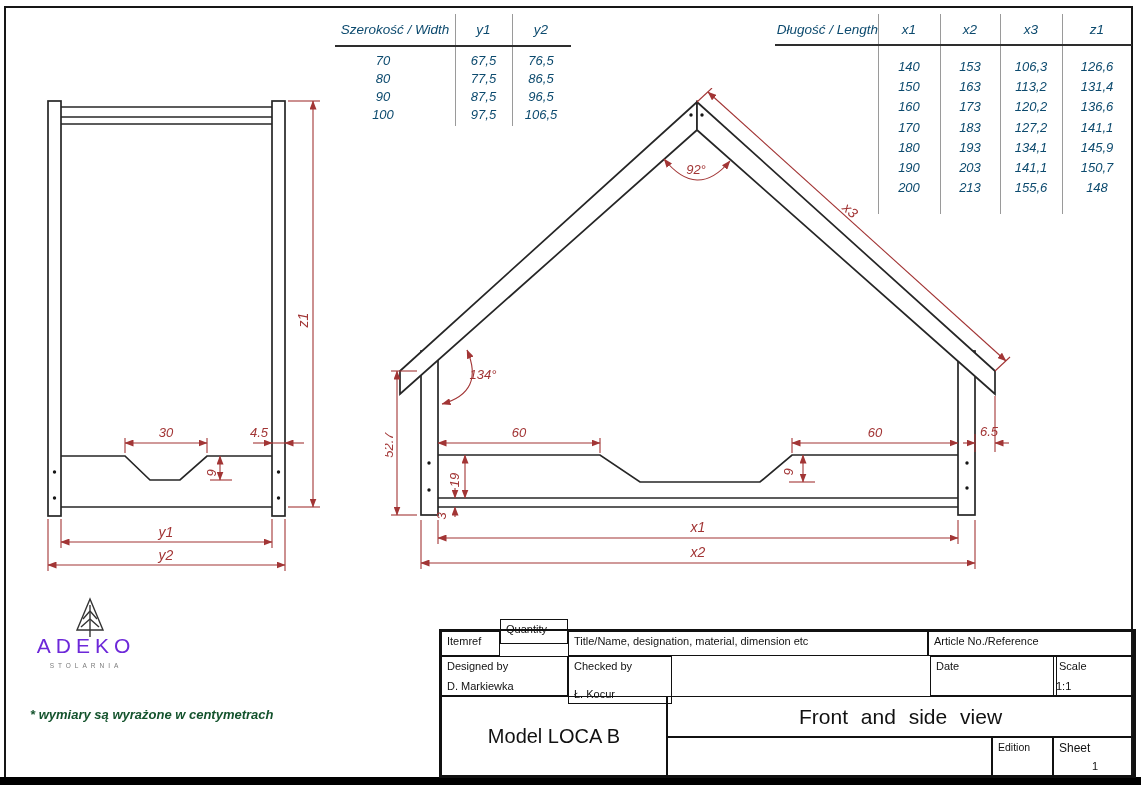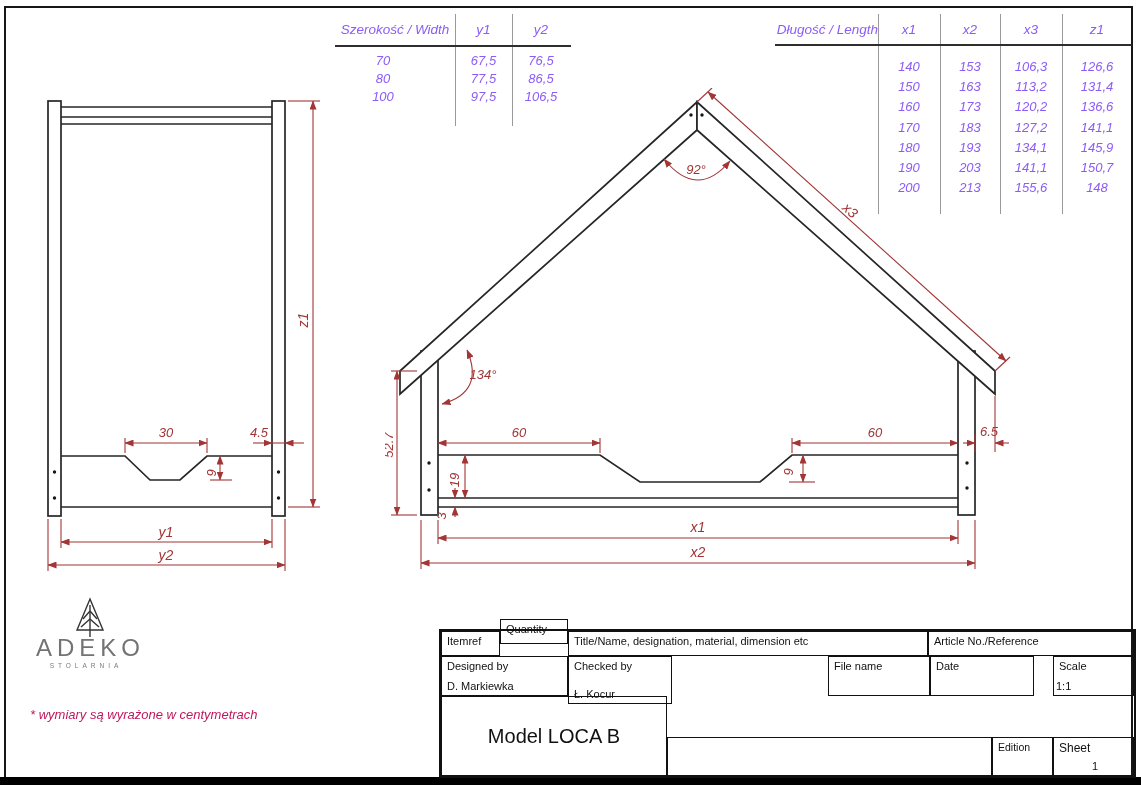--- a/index.html
+++ b/index.html
@@ -3,21 +3,21 @@
 <meta charset="utf-8">
 <style>
   html,body{margin:0;padding:0;background:#e8e8e8;}
   .sheet{position:relative;width:1141px;height:785px;background:#ffffff;overflow:hidden;
          font-family:"Liberation Sans",sans-serif;color:#111;}
   .abs{position:absolute;}
   
   .frame-line{position:absolute;background:#161616;}
   .bottom-bar{position:absolute;left:0;top:777px;width:1141px;height:8px;background:#000;}
   
-  .dtable{position:absolute;font-style:italic;font-size:13px;color:#8b5cf6;}
+  .dtable{position:absolute;font-style:italic;font-size:13px;color:#0c4a6e;}
   .dtable .sep{position:absolute;width:1px;background:#9a9a9a;top:0;}
   .dtable .hrule{position:absolute;height:1.5px;background:#2e2e2e;left:0;}
   .thead{display:flex;align-items:center;height:30px;font-size:13.5px;}
   .trow{display:flex;align-items:center;}
   .wt .trow{height:18px;}
   .wt .thead .hc0,.wt .tcell:nth-child(1){width:120px;box-sizing:border-box;}
   .wt .tcell:nth-child(1){text-align:center;padding-right:24px;}
   .wt .thead .hc0{text-align:center;}
   .wt .thead .hc1,.wt .tcell:nth-child(2){width:57px;text-align:center;}
   .wt .thead .hc2,.wt .tcell:nth-child(3){width:58px;text-align:center;}
@@ -28,24 +28,24 @@
   .lt .thead .hc3,.lt .tcell:nth-child(3){width:62px;text-align:center;}
   .lt .thead .hc4,.lt .tcell:nth-child(4){width:70px;text-align:center;}
   
   .tb-outer{position:absolute;left:439px;top:629px;width:697px;height:149px;border:2px solid #111;box-sizing:border-box;}
   .tb-cell{position:absolute;border:1px solid #111;box-sizing:border-box;font-size:11px;}
   .tb-label{position:absolute;top:3px;left:5px;white-space:nowrap;}
   .tb-value{position:absolute;bottom:3px;left:5px;white-space:nowrap;}
   .tb-big{display:flex;align-items:center;justify-content:center;height:100%;}
   
   .brand-name{position:absolute;left:36px;top:634px;width:100px;text-align:center;
-              font-size:24px;letter-spacing:5px;color:#737373;font-weight:400;}
+              font-size:21px;letter-spacing:5px;color:#6d28d9;font-weight:400;}
   .brand-sub{position:absolute;left:38px;top:662px;width:96px;text-align:center;
              font-size:6.5px;letter-spacing:4px;color:#7a7a7a;}
-  .note{position:absolute;left:30px;font-style:italic;font-weight:normal;font-size:13px;color:#be185d;white-space:nowrap;}
+  .note{position:absolute;left:30px;font-style:italic;font-weight:bold;font-size:13px;color:#14532d;white-space:nowrap;}
   
   svg text{font-family:"Liberation Sans",sans-serif;font-style:italic;fill:#a23535;}
   .dimnum{font-size:13px;}
   .dimvar{font-size:14px;}
 </style>
 </head>
 <body>
 
 <div class="sheet">
 
@@ -66,20 +66,25 @@
     <div class="abs" style="top:37px;left:0;">
         <div class="trow">
           <span class="tcell">70</span>
           <span class="tcell">67,5</span>
           <span class="tcell">76,5</span>
         </div>
         <div class="trow">
           <span class="tcell">80</span>
           <span class="tcell">77,5</span>
           <span class="tcell">86,5</span>
+        </div>
+        <div class="trow">
+          <span class="tcell">90</span>
+          <span class="tcell">87,5</span>
+          <span class="tcell">96,5</span>
         </div>
         <div class="trow">
           <span class="tcell">100</span>
           <span class="tcell">97,5</span>
           <span class="tcell">106,5</span>
         </div>
       </div>
   </div>
 
   <div class="dtable lt" style="left:775px;top:14px;width:357px;height:212px;">
@@ -302,33 +307,33 @@
     <span class="tb-label">Article No./Reference</span>
   </div>
   <div class="tb-cell" style="left:441px;top:656px;width:127px;height:40px;">
     <span class="tb-label">Designed by</span>
     <span class="tb-value">D. Markiewka</span>
   </div>
   <div class="tb-cell" style="left:568px;top:656px;width:104px;height:48px;">
     <span class="tb-label">Checked by</span>
     <span class="tb-value">Ł. Kocur</span>
   </div>
-  <div class="tb-cell" style="left:828px;top:656px;width:102px;height:40px;">
-    <span class="tb-label">File name</span>
-  </div>
-  <div class="tb-cell" style="left:930px;top:656px;width:104px;height:40px;">
+  <div class="tb-cell" style="left:930px;top:656px;width:127px;height:40px;">
     <span class="tb-label">Date</span>
   </div>
   <div class="tb-cell" style="left:1053px;top:656px;width:81px;height:40px;">
     <span class="tb-label">Scale</span>
     <span class="tb-value" style="left:2px;">1:1</span>
   </div>
   <div class="tb-cell" style="left:441px;top:696px;width:226px;height:80px;">
     <div class="tb-big" style="font-size:20px;">Model LOCA B</div>
   </div>
+  <div class="tb-cell" style="left:667px;top:696px;width:467px;height:41px;">
+    <div class="tb-big" style="font-size:21px;word-spacing:7px;">Front and side view</div>
+  </div>
   <div class="tb-cell" style="left:667px;top:737px;width:325px;height:39px;"></div>
   <div class="tb-cell" style="left:992px;top:737px;width:61px;height:39px;">
     <span class="tb-label" style="font-size:10.5px;">Edition</span>
   </div>
   <div class="tb-cell" style="left:1053px;top:737px;width:81px;height:39px;">
     <span class="tb-label" style="font-size:12px;">Sheet</span>
     <span class="tb-value" style="left:38px;">1</span>
   </div>
 
 </div>

